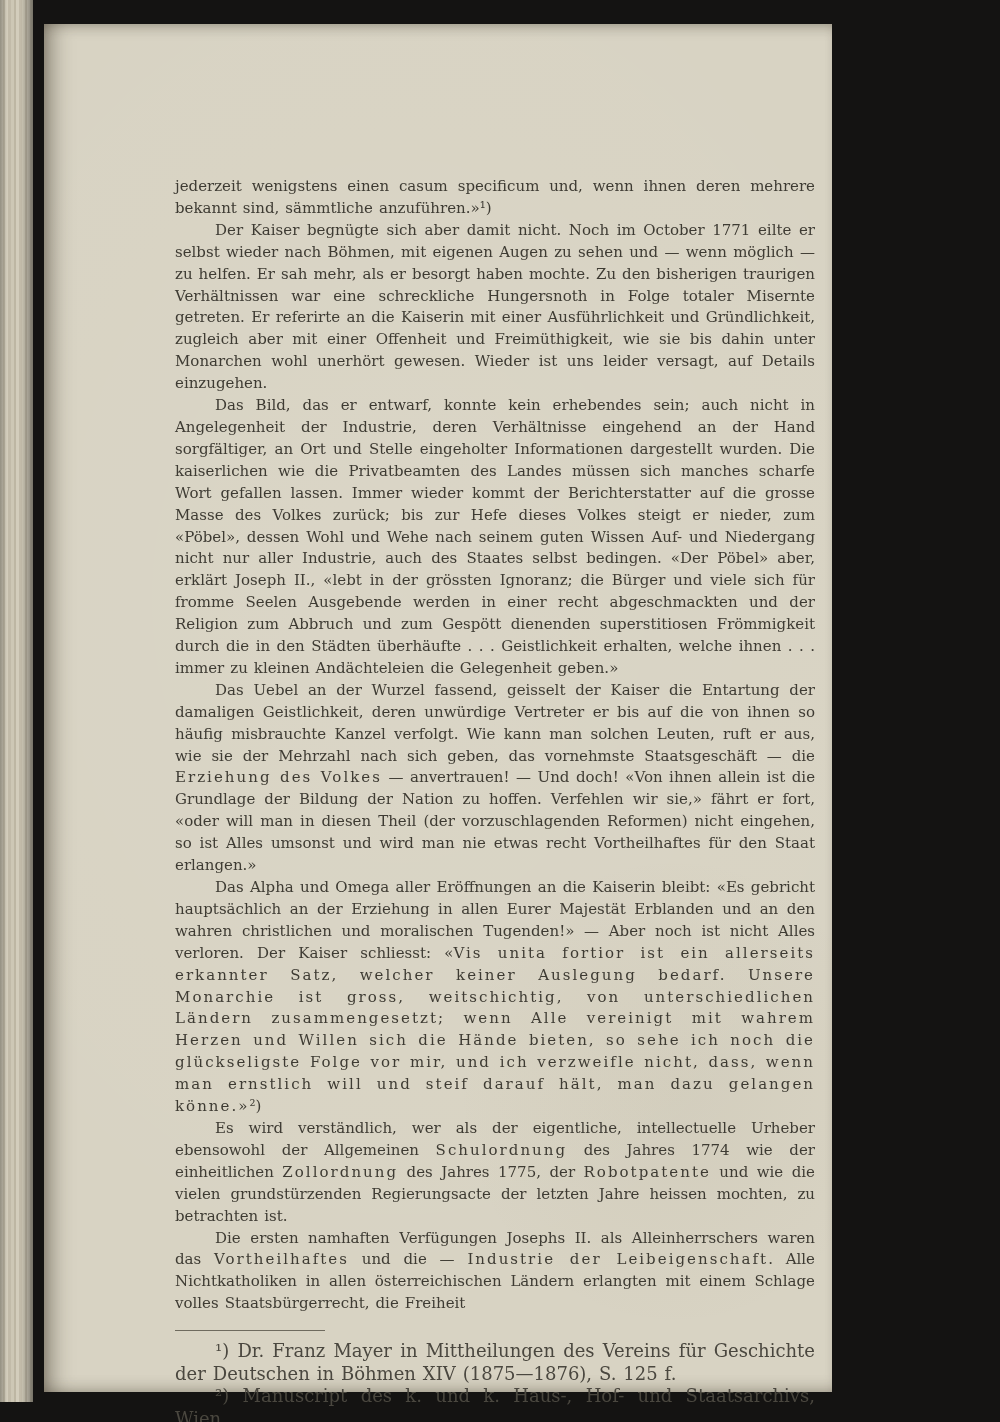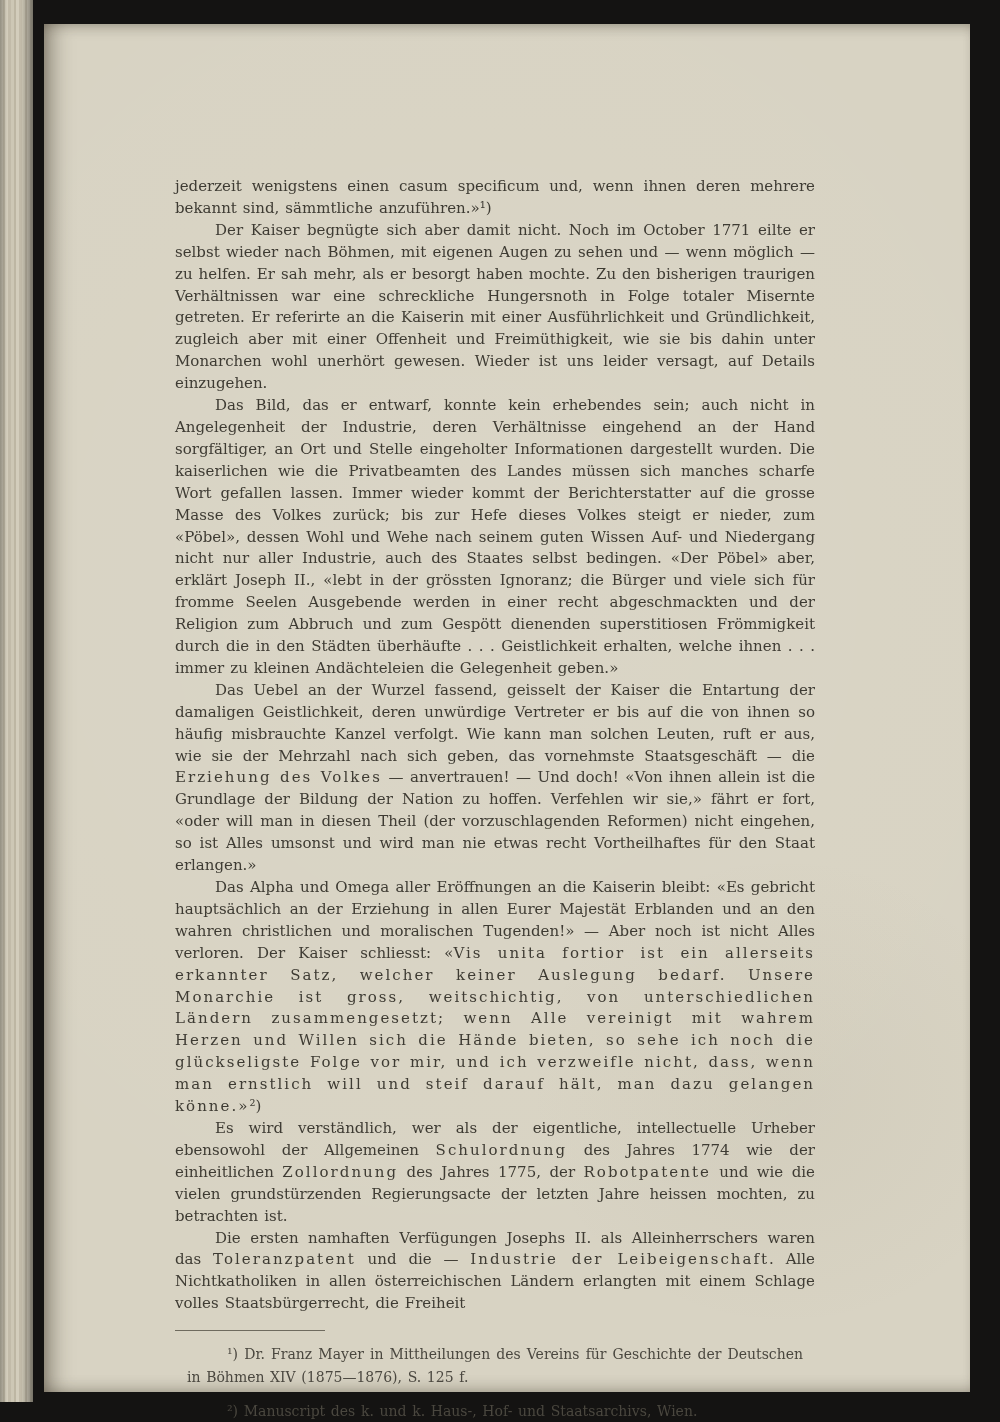--- a/index.html
+++ b/index.html
@@ -19,58 +19,58 @@
   .stage{position:relative;width:1000px;height:1422px;background:var(--backdrop);overflow:hidden}
   
   .page-edges{
     position:absolute;left:0;top:0;width:33px;height:1402px;
     background:
       linear-gradient(90deg, rgba(0,0,0,0.28) 0, rgba(0,0,0,0) 7px, rgba(0,0,0,0) 21px, rgba(0,0,0,0.38) 33px),
       repeating-linear-gradient(90deg,#cdc7b5 0 3px,#bdb6a3 3px 5px,#d3cdbc 5px 8px,#c2bba9 8px 11px);
   }
   
   .page{
-    position:absolute;left:44px;top:24px;width:926px;height:1368px;
+    position:absolute;left:44px;top:24px;width:788px;height:1368px;
     background:
       radial-gradient(ellipse 120% 90% at 45% 42%, rgba(255,255,255,0.06), rgba(0,0,0,0) 62%),
       radial-gradient(ellipse 40% 25% at 80% 78%, rgba(110,100,70,0.05), rgba(0,0,0,0) 70%),
       var(--page-bg);
     box-shadow:
       inset 16px 0 22px -10px rgba(45,38,24,0.5),
       inset 0 8px 14px -8px rgba(45,38,24,0.35),
       inset 0 -10px 16px -10px rgba(45,38,24,0.30);
   }
   .text-block{
     position:absolute;left:131px;top:152px;width:640px;
     color:var(--ink);
     font-size:15px;line-height:21.9px;
     text-align:justify;
     word-spacing:1.2px;
   }
   .para{margin:0;hyphens:auto;-webkit-hyphens:auto}
   .para.indent{text-indent:40px}
   .gesperrt{letter-spacing:0.135em}
   .footnote-sep{width:150px;border-top:1px solid var(--rule);margin:15px 0 9px 0;height:0}
-  .footnote{margin:12px;font-size:14px;line-height:22.6px;text-indent:40px;color:var(--ink-light);text-align:justify}
+  .footnote{margin:0;font-size:18px;line-height:22.6px;text-indent:40px;color:var(--ink-light);text-align:justify}
 </style>
 </head>
 <body>
 
 <div class="stage">
   <div class="page-edges"></div>
   <div class="page">
     <div class="text-block">
       <div id="paragraphs">
           <p class="para"><span>jederzeit wenigstens einen casum specificum und, wenn ihnen deren mehrere bekannt sind, sämmtliche anzuführen.»¹)</span></p>
           <p class="para indent"><span>Der Kaiser begnügte sich aber damit nicht. Noch im October 1771 eilte er selbst wieder nach Böhmen, mit eigenen Augen zu sehen und — wenn möglich — zu helfen. Er sah mehr, als er besorgt haben mochte. Zu den bisherigen traurigen Verhältnissen war eine schreckliche Hungersnoth in Folge totaler Misernte getreten. Er referirte an die Kaiserin mit einer Ausführlichkeit und Gründlichkeit, zugleich aber mit einer Offenheit und Freimüthigkeit, wie sie bis dahin unter Monarchen wohl unerhört gewesen. Wieder ist uns leider versagt, auf Details einzugehen.</span></p>
           <p class="para indent"><span>Das Bild, das er entwarf, konnte kein erhebendes sein; auch nicht in Angelegenheit der Industrie, deren Verhältnisse eingehend an der Hand sorgfältiger, an Ort und Stelle eingeholter Informationen dargestellt wurden. Die kaiserlichen wie die Privatbeamten des Landes müssen sich manches scharfe Wort gefallen lassen. Immer wieder kommt der Berichterstatter auf die grosse Masse des Volkes zurück; bis zur Hefe dieses Volkes steigt er nieder, zum «Pöbel», dessen Wohl und Wehe nach seinem guten Wissen Auf- und Niedergang nicht nur aller Industrie, auch des Staates selbst bedingen. «Der Pöbel» aber, erklärt Joseph II., «lebt in der grössten Ignoranz; die Bürger und viele sich für fromme Seelen Ausgebende werden in einer recht abgeschmackten und der Religion zum Abbruch und zum Gespött dienenden superstitiosen Frömmigkeit durch die in den Städten überhäufte . . . Geistlichkeit erhalten, welche ihnen . . . immer zu kleinen Andächteleien die Gelegenheit geben.»</span></p>
           <p class="para indent"><span>Das Uebel an der Wurzel fassend, geisselt der Kaiser die Entartung der damaligen Geistlichkeit, deren unwürdige Vertreter er bis auf die von ihnen so häufig misbrauchte Kanzel verfolgt. Wie kann man solchen Leuten, ruft er aus, wie sie der Mehrzahl nach sich geben, das vornehmste Staatsgeschäft — die </span><span class="gesperrt">Erziehung des Volkes</span><span> — anvertrauen! — Und doch! «Von ihnen allein ist die Grundlage der Bildung der Nation zu hoffen. Verfehlen wir sie,» fährt er fort, «oder will man in diesen Theil (der vorzuschlagenden Reformen) nicht eingehen, so ist Alles umsonst und wird man nie etwas recht Vortheilhaftes für den Staat erlangen.»</span></p>
           <p class="para indent"><span>Das Alpha und Omega aller Eröffnungen an die Kaiserin bleibt: «Es gebricht hauptsächlich an der Erziehung in allen Eurer Majestät Erblanden und an den wahren christlichen und moralischen Tugenden!» — Aber noch ist nicht Alles verloren. Der Kaiser schliesst: «</span><span class="gesperrt">Vis unita fortior ist ein allerseits erkannter Satz, welcher keiner Auslegung bedarf. Unsere Monarchie ist gross, weitschichtig, von unterschiedlichen Ländern zusammengesetzt; wenn Alle vereinigt mit wahrem Herzen und Willen sich die Hände bieten, so sehe ich noch die glückseligste Folge vor mir, und ich verzweifle nicht, dass, wenn man ernstlich will und steif darauf hält, man dazu gelangen könne.»</span><span>²)</span></p>
           <p class="para indent"><span>Es wird verständlich, wer als der eigentliche, intellectuelle Urheber ebensowohl der Allgemeinen </span><span class="gesperrt">Schulordnung</span><span> des Jahres 1774 wie der einheitlichen </span><span class="gesperrt">Zollordnung</span><span> des Jahres 1775, der </span><span class="gesperrt">Robotpatente</span><span> und wie die vielen grundstürzenden Regierungsacte der letzten Jahre heissen mochten, zu betrachten ist.</span></p>
-          <p class="para indent"><span>Die ersten namhaften Verfügungen Josephs II. als Alleinherrschers waren das </span><span class="gesperrt">Toleranzpatent</span><span> und die — </span><span class="gesperrt">Industrie der Leibeigenschaft</span><span>. Alle Nichtkatholiken in allen österreichischen Ländern erlangten mit einem Schlage volles Staatsbürgerrecht, die Freiheit</span></p>
+          <p class="para indent"><span>Die ersten namhaften Verfügungen Josephs II. als Alleinherrschers waren das </span><span class="gesperrt">Vortheilhaftes</span><span> und die — </span><span class="gesperrt">Industrie der Leibeigenschaft</span><span>. Alle Nichtkatholiken in allen österreichischen Ländern erlangten mit einem Schlage volles Staatsbürgerrecht, die Freiheit</span></p>
         </div>
       <div class="footnote-sep"></div>
       <div id="footnotes">
           <p class="footnote">¹) Dr. Franz Mayer in Mittheilungen des Vereins für Geschichte der Deutschen in Böhmen XIV (1875—1876), S. 125 f.</p>
           <p class="footnote">²) Manuscript des k. und k. Haus-, Hof- und Staatsarchivs, Wien.</p>
         </div>
 
     </div>
   </div>
 </div>

